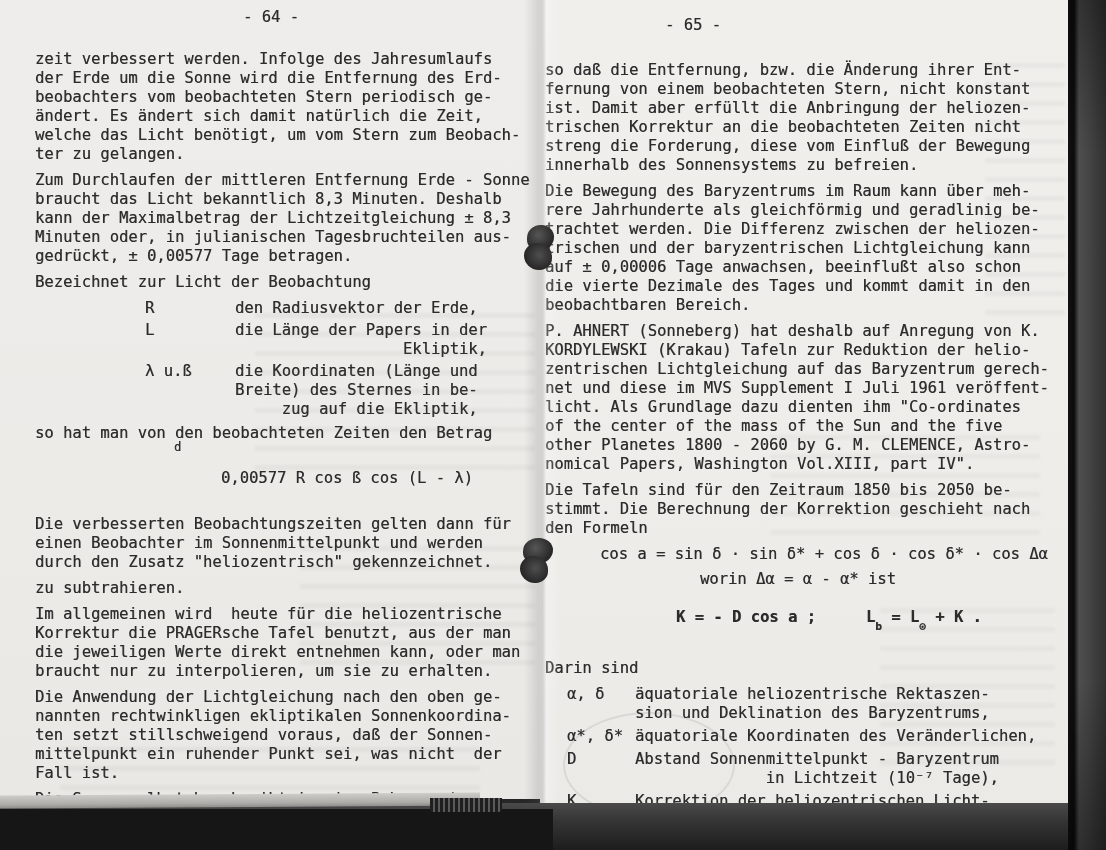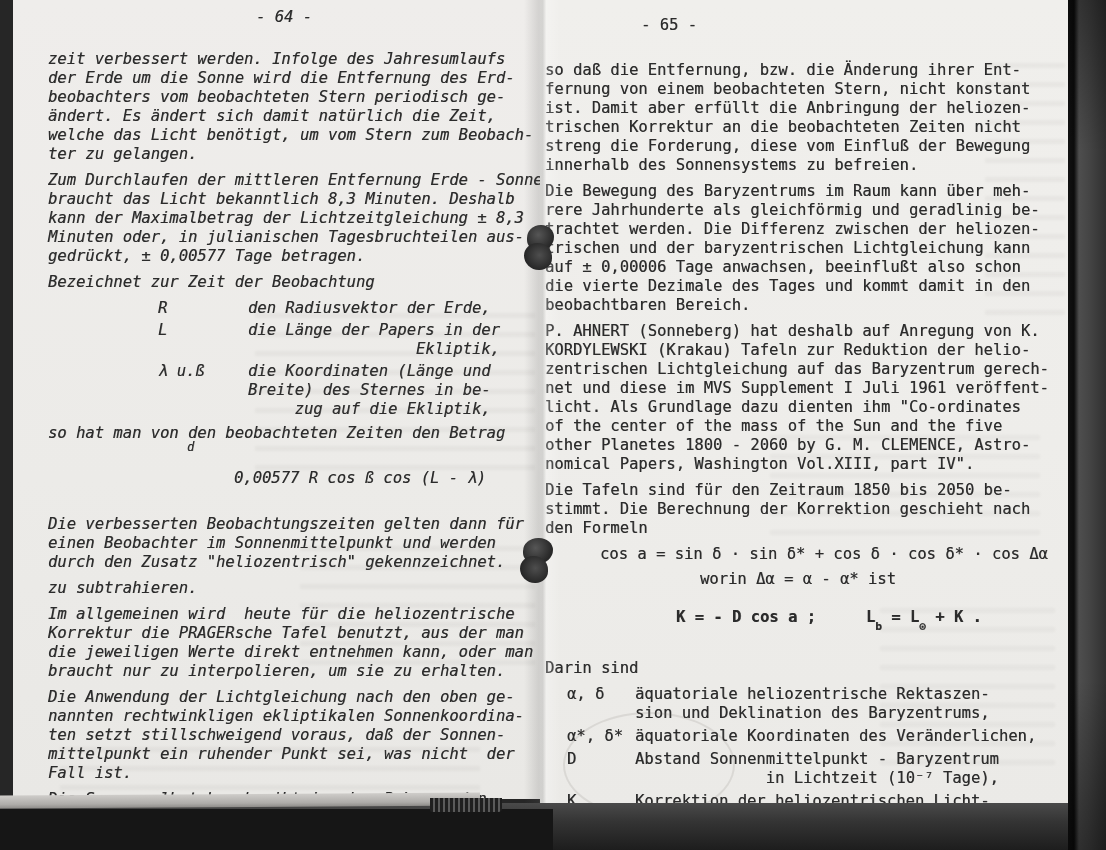--- a/index.html
+++ b/index.html
@@ -5,28 +5,28 @@
   * { margin:0; padding:0; box-sizing:border-box; }
   html,body { width:1106px; height:850px; overflow:hidden; background:#262626; }
   .scene { position:relative; width:1106px; height:850px;
            font-family:"DejaVu Sans Mono","Liberation Mono",monospace;
            color:#2b2b2b; }
 
   
   .page { position:absolute; top:0; overflow:hidden;
           font-size:15.5px; line-height:19px;
           text-shadow:0.4px 0.4px 0.5px rgba(35,35,35,0.55); }
-  .page-left  { left:13px;   width:540px; height:799px; padding:8px 0 0 35px;
-                background:linear-gradient(180deg,#efedeb 0%,#ecebe8 60%,#e9e8e5 100%);font-style:italic; }
+  .page-left  { left:0;   width:540px; height:799px; padding:8px 0 0 35px;
+                background:linear-gradient(180deg,#efedeb 0%,#ecebe8 60%,#e9e8e5 100%); }
   .page-right { left:540px; width:532px; height:806px; padding:16px 0 0 5px;
                 background:linear-gradient(180deg,#f0efec 0%,#eeedea 55%,#ebeae7 100%); }
 
   .page-num { display:block; margin-bottom:23px; }
   .page-left  .page-num { margin-left:208px; }
-  .page-right .page-num { margin-left:96px; margin-bottom:26px; }
+  .page-right .page-num { margin-left:120px; margin-bottom:26px; }
 
   pre.para { font-family:inherit; font-size:inherit; line-height:inherit;
              white-space:pre; margin:0 0 7px 0; }
 
   
   .defrow { display:flex; margin-bottom:3px; }
   .page-left  .defrow .term { flex:0 0 90px; margin-left:110px; }
   .page-right .defrow .term { flex:0 0 68px; margin-left:22px; }
   .defrow pre.deftext { margin:0; white-space:pre;text-align:right; }
   .page-left .deflist { margin-bottom:5px; }
@@ -89,21 +89,21 @@
 der Erde um die Sonne wird die Entfernung des Erd-
 beobachters vom beobachteten Stern periodisch ge-
 ändert. Es ändert sich damit natürlich die Zeit,
 welche das Licht benötigt, um vom Stern zum Beobach-
 ter zu gelangen.</pre>
     <pre class="para">Zum Durchlaufen der mittleren Entfernung Erde - Sonne
 braucht das Licht bekanntlich 8,3 Minuten. Deshalb
 kann der Maximalbetrag der Lichtzeitgleichung ± 8,3
 Minuten oder, in julianischen Tagesbruchteilen aus-
 gedrückt, ± 0,00577 Tage betragen.</pre>
-    <pre class="para">Bezeichnet zur Zeit der Beobachtung</pre>
+    <pre class="para">Bezeichnet zur Licht der Beobachtung</pre>
 
     <div class="deflist">
       <div class="defrow">
         <span class="term">R</span>
         <pre class="deftext">den Radiusvektor der Erde,</pre>
       </div>
       <div class="defrow">
         <span class="term">L</span>
         <pre class="deftext">die Länge der Papers in der
 Ekliptik,</pre>

